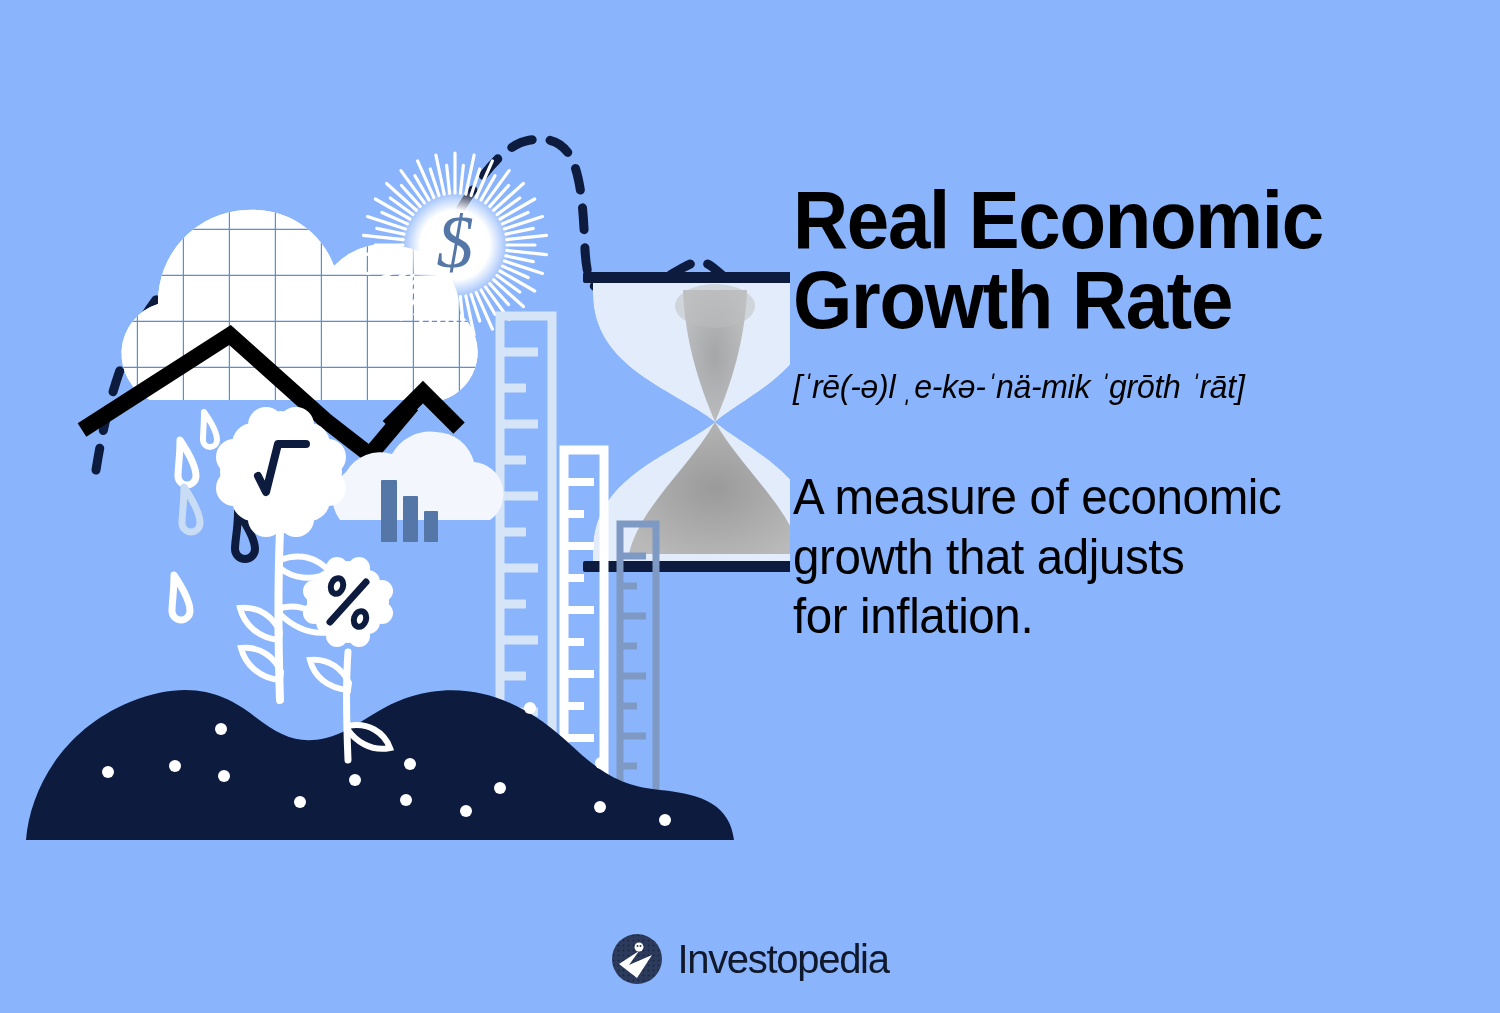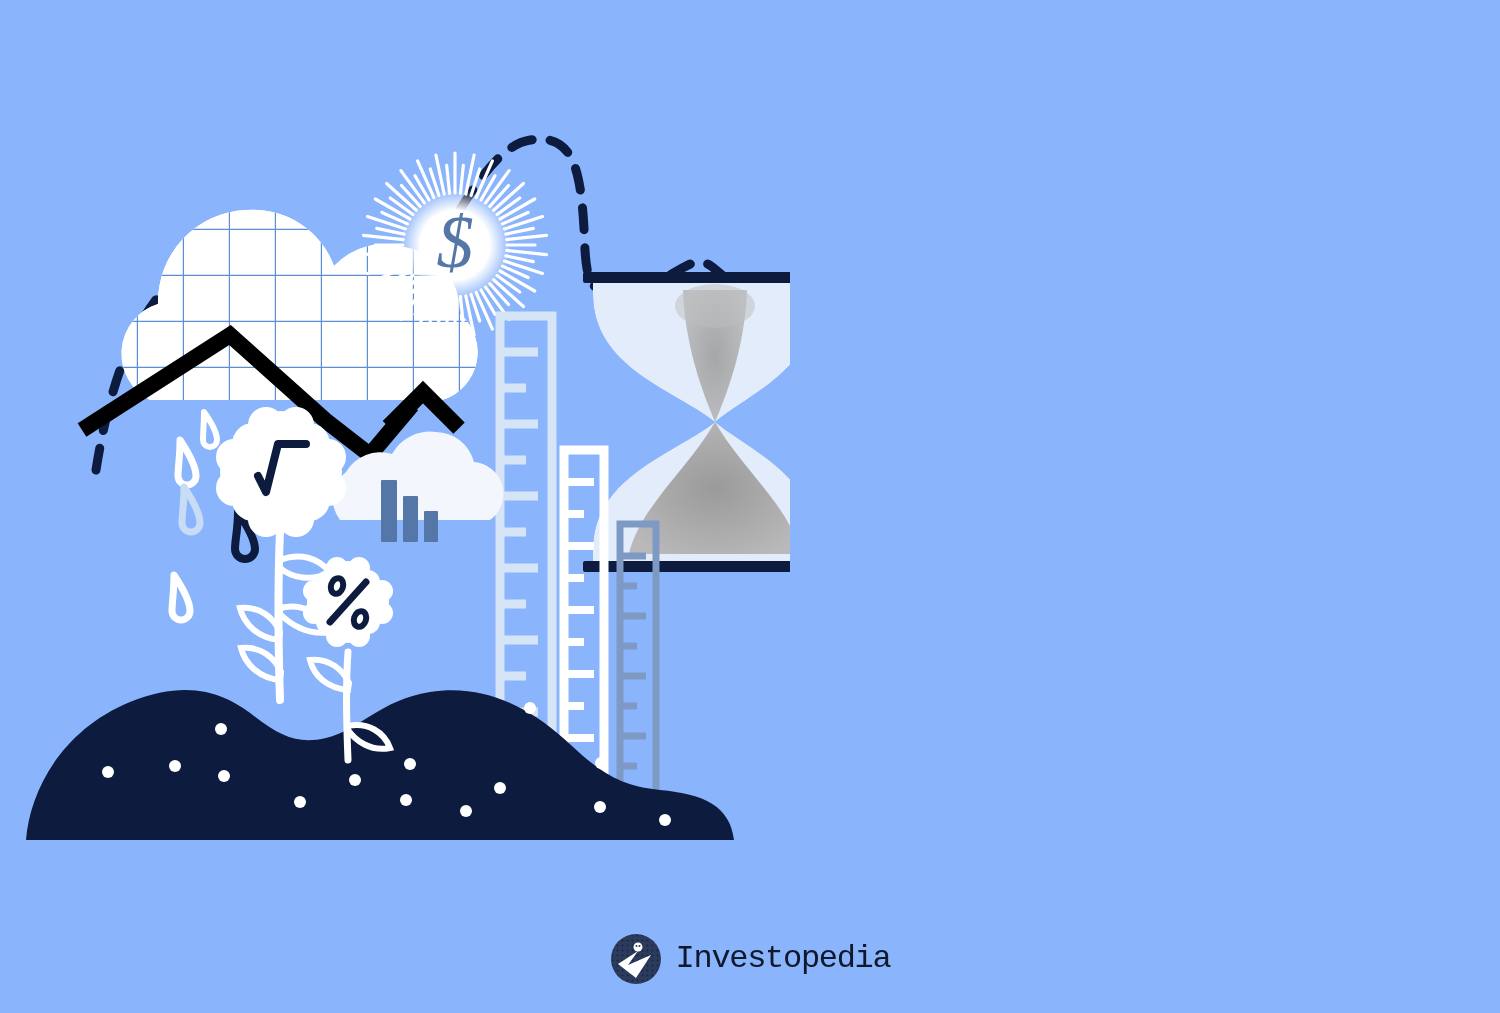--- a/index.html
+++ b/index.html
@@ -83,22 +83,22 @@
     align-items: center;
     justify-content: center;
     gap: 14px;
   }
   #logo-mark {
     width: 52px;
     height: 52px;
     flex: 0 0 auto;
   }
   #logo-wordmark {
-    font-family: Liberation Mono, monospace;
-    font-size: 32px;
+    font-family: Liberation Sans, sans-serif;
+    font-size: 40px;
     font-weight: normal;
     color: #10182b;
     letter-spacing: -1.3px;
     line-height: 1;
     text-align: right;
   }
 </style>
 </head>
 <body>
 
@@ -394,20 +394,28 @@
         </g>
         <g stroke="#0d1b3e" fill="none">
           <line x1="366" y1="582" x2="330" y2="622" stroke-width="7" stroke-linecap="round"></line>
           <ellipse cx="337" cy="586" rx="6" ry="8" stroke-width="6" transform="rotate(18 337 586)"></ellipse>
           <ellipse cx="360" cy="619" rx="6" ry="8" stroke-width="6" transform="rotate(18 360 619)"></ellipse>
         </g>
       </g>
     </svg>
   </div>
 
+  <div id="text-col">
+    <h1 id="term-title">Real Economic
+Growth Rate</h1>
+    <p id="pronunciation">[ˈrē(-ə)l ˌe-kə-ˈnä-mik ˈgrōth ˈrāt]</p>
+    <p id="definition">A measure of economic
+growth that adjusts
+for inflation.</p>
+  </div>
 
   <div id="footer-logo">
     <svg id="logo-mark" viewBox="0 0 52 52">
       <defs>
         <pattern id="dotpat" width="5" height="5" patternUnits="userSpaceOnUse">
           <rect width="5" height="5" fill="#2c3a5c"></rect>
           <circle cx="2.5" cy="2.5" r="1" fill="#1a2440"></circle>
         </pattern>
       </defs>
       <circle cx="26" cy="26" r="25" fill="url(#dotpat)"></circle>

